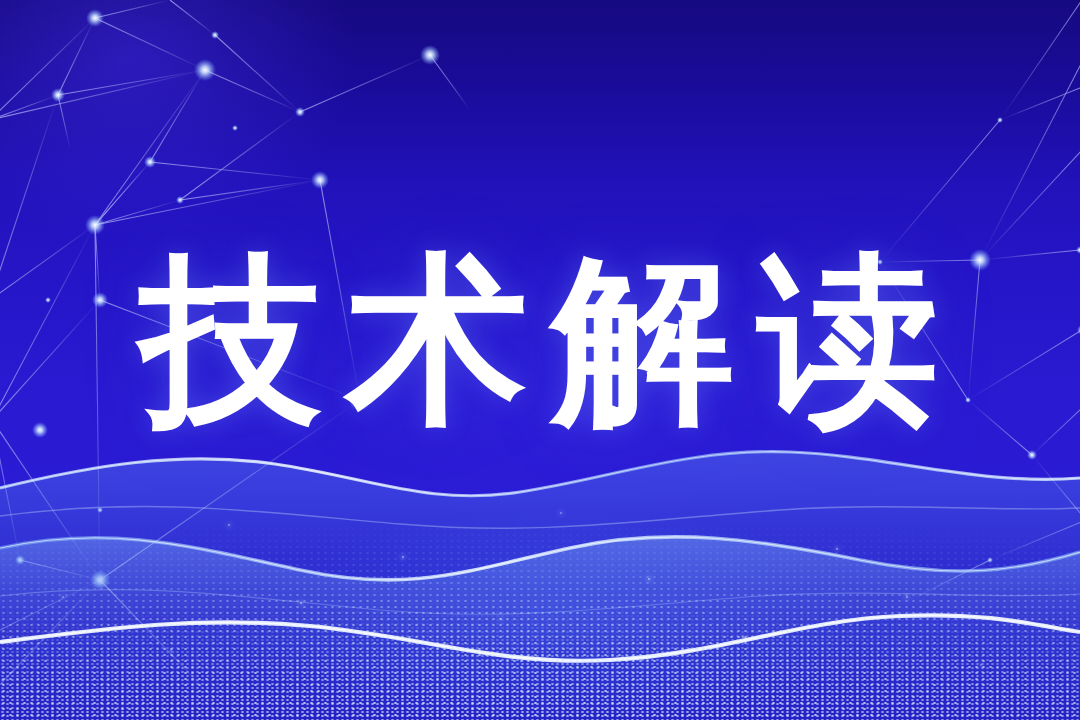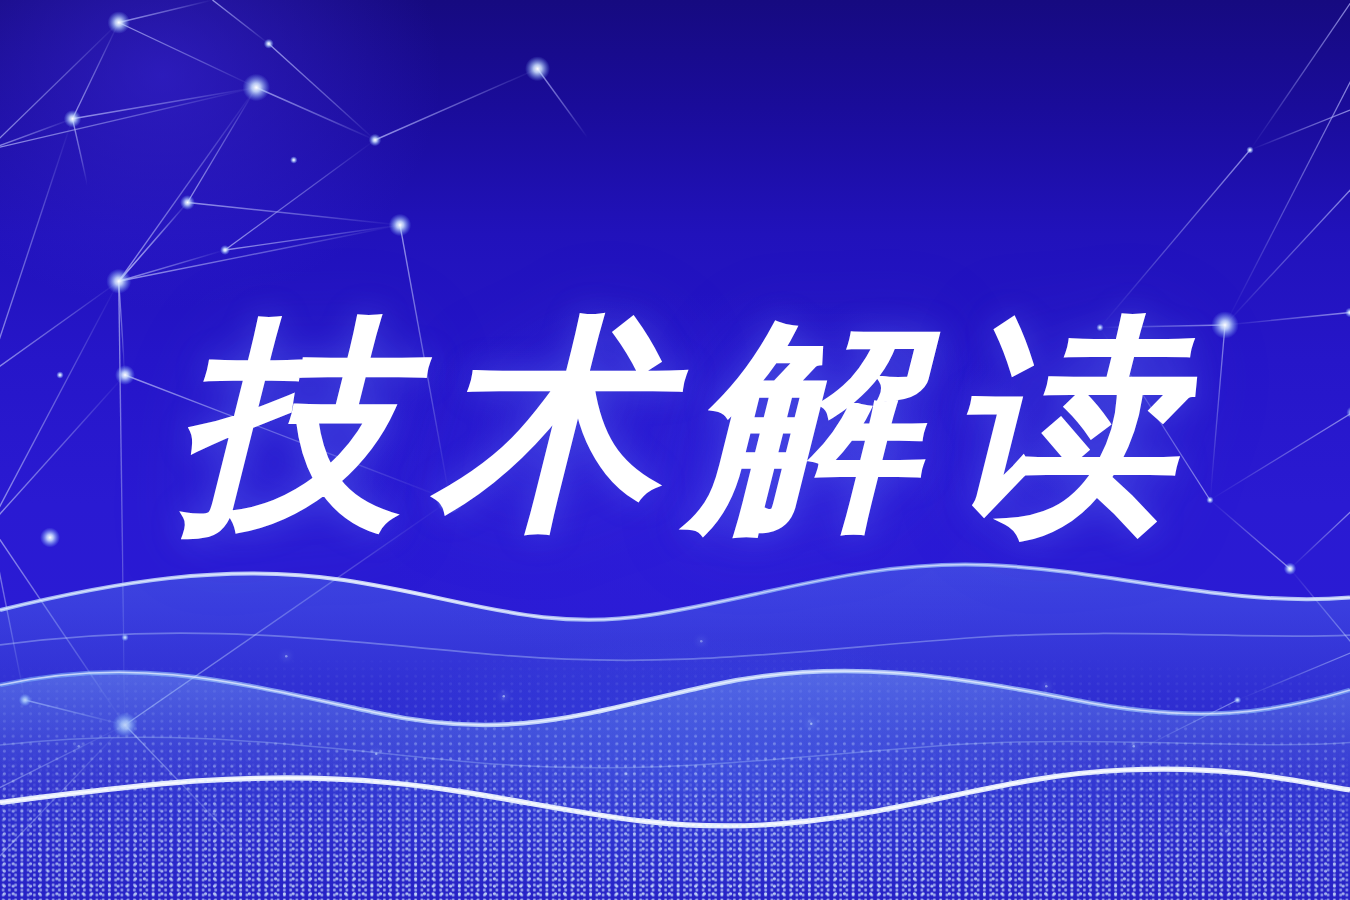--- a/index.html
+++ b/index.html
@@ -109,21 +109,20 @@
     color: #ffffff;
     font-size: 182px;
     line-height: 1.02;
     font-weight: 700;
     letter-spacing: 24px;
     text-indent: 24px;
     white-space: nowrap;
     text-shadow:
       0 0 26px rgba(120,150,255,0.30),
       0 0 70px rgba(70,90,235,0.22);
-    font-style: italic;
   }
 
   
   .speck {
     position: absolute;
     width: 2px; height: 2px;
     border-radius: 50%;
     background: #eaf3ff;
     box-shadow: 0 0 5px 1px rgba(200,225,255,0.75);
     pointer-events: none;

